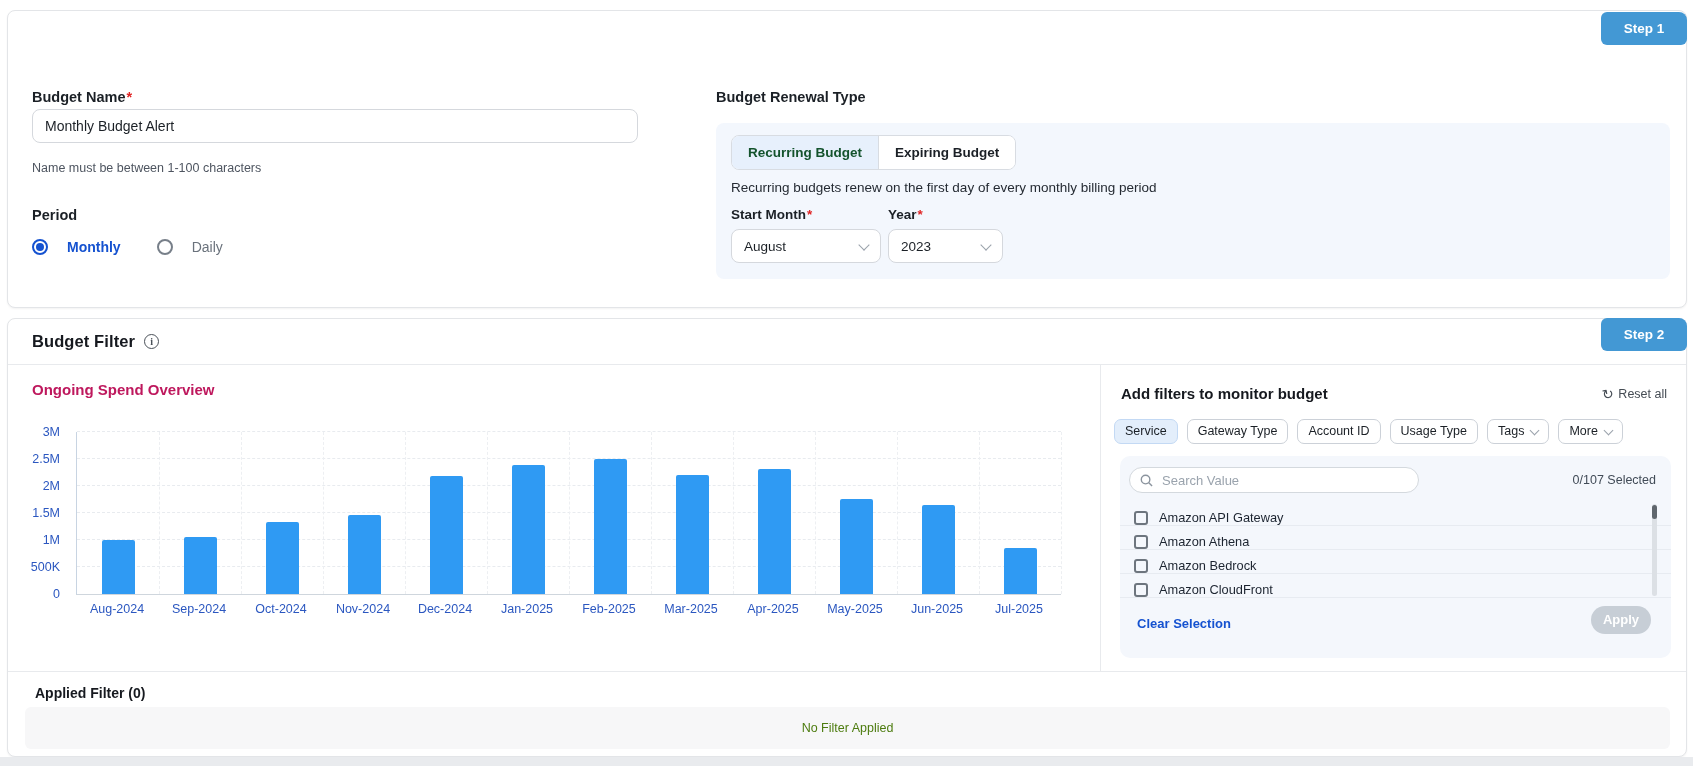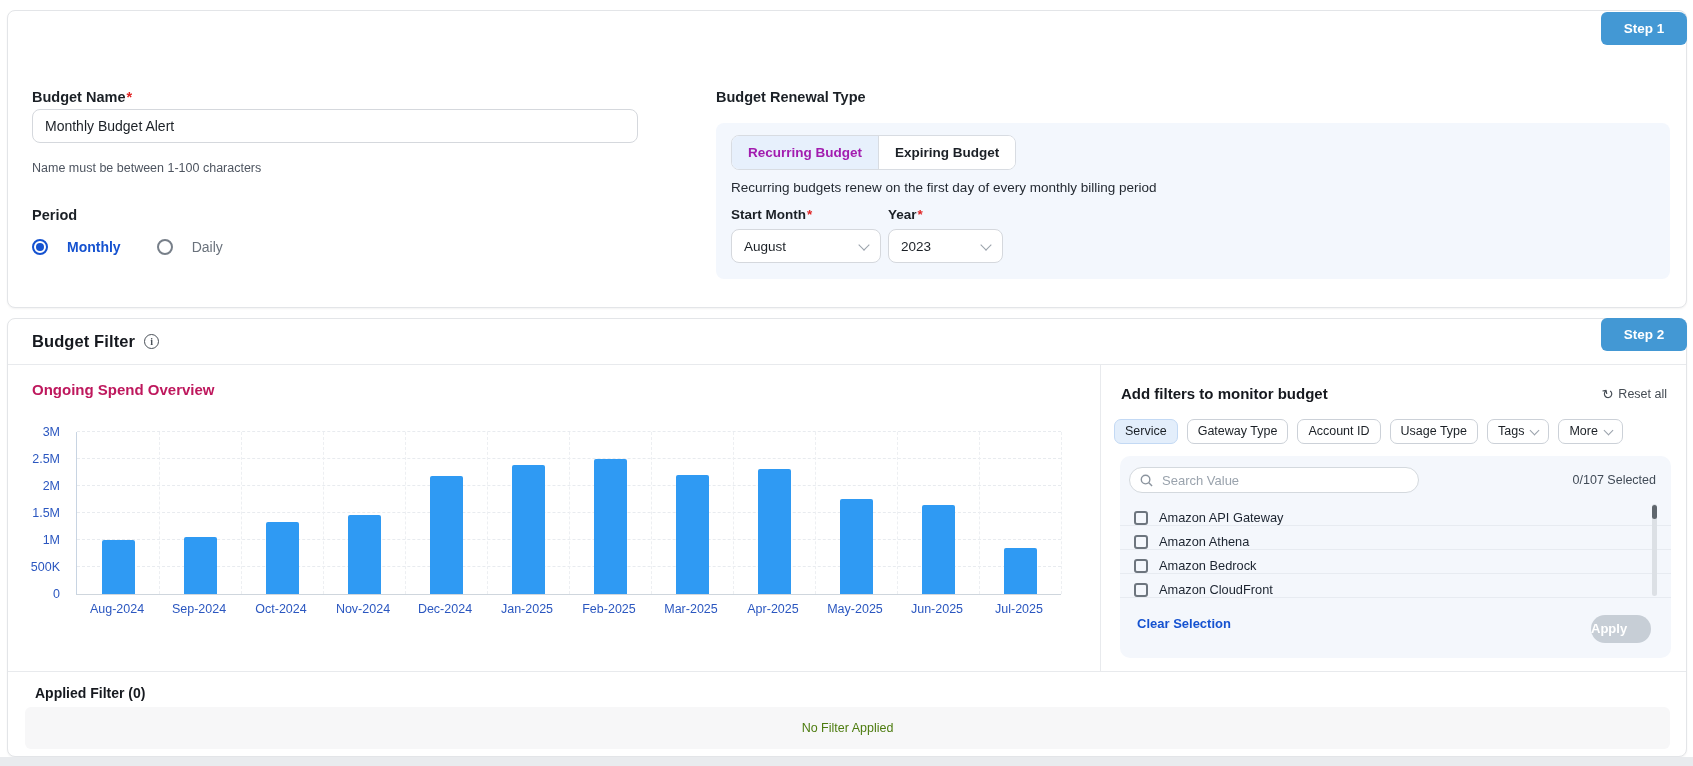--- a/index.html
+++ b/index.html
@@ -43,21 +43,21 @@
   .radio{width:16px;height:16px;border-radius:50%;box-sizing:border-box;border:2px solid #777f89;background:#fff;position:relative;}
   .radio.sel{border-color:#1552d0;}
   .radio.sel::after{content:"";position:absolute;left:2px;top:2px;width:8px;height:8px;border-radius:50%;background:#1552d0;}
   .radio-label{font-size:14px;color:#6a727c;padding-left:11px;}
   .radio-opt.sel .radio-label{color:#1552d0;font-weight:600;}
   
   .renewal-title{position:absolute;left:708px;top:78px;font-size:14.5px;font-weight:bold;}
   .renewal-panel{position:absolute;left:708px;top:112px;width:954px;height:156px;background:#f3f7fd;border-radius:8px;}
   .tab-group{position:absolute;left:15px;top:12px;display:flex;height:33px;background:#fff;border:1px solid #d8dce2;border-radius:8px;overflow:hidden;}
   .tab{padding:0 16px;line-height:33px;font-size:13.5px;font-weight:bold;color:#1b2026;cursor:pointer;background:#fff;}
-  .tab.sel{background:#e7f0fc;color:#a21caf;}
+  .tab.sel{background:#e7f0fc;color:#14532d;}
   .tab + .tab{border-left:1px solid #d8dce2;}
   .renewal-desc{position:absolute;left:15px;top:57px;font-size:13.5px;color:#252b33;}
   .sel-label{position:absolute;top:84px;font-size:13.5px;font-weight:bold;color:#1b2026;}
   .select{
     position:absolute;top:106px;height:34px;background:#fff;border:1px solid #d5d8dd;border-radius:8px;box-sizing:border-box;
     display:flex;align-items:center;justify-content:space-between;padding:0 12px;font-size:13.5px;color:#1b2026;cursor:pointer;
   }
   .chev{width:7px;height:7px;border-right:1.6px solid #9aa2ab;border-bottom:1.6px solid #9aa2ab;transform:rotate(45deg);margin-top:-3px;}
   
   .chart-title{position:absolute;left:24px;top:62px;font-size:15px;font-weight:bold;color:#be185d;}
@@ -94,22 +94,22 @@
   .search-box input::placeholder{color:#9aa3ad;}
   .sel-count{position:absolute;right:15px;top:17px;font-size:12.5px;color:#414b57;}
   .svc-list{position:absolute;left:0;right:0;top:46px;}
   .svc-row{height:23px;display:flex;align-items:flex-end;padding-left:14px;border-bottom:1px solid #e7ebf1;cursor:pointer;}
   .cbx{width:14px;height:14px;border:2px solid #6d757e;border-radius:3px;box-sizing:border-box;background:transparent;}
   .svc-label{margin-left:11px;font-size:12.8px;font-weight:500;color:#1c2430;}
   .scroll-track{position:absolute;right:14px;top:48px;width:5px;height:92px;background:#dce0e5;border-radius:3px;}
   .scroll-thumb{position:absolute;left:0;top:1px;width:5px;height:14px;background:#5f666d;border-radius:3px;}
   .clear-link{position:absolute;left:17px;top:160px;font-size:13px;font-weight:bold;color:#1552d0;cursor:pointer;}
   .apply-btn{
-    position:absolute;right:20px;top:159px;width:60px;height:28px;background:#c7ced6;color:#fff;border:none;
-    font-size:13px;font-weight:bold;border-radius:14px;line-height:28px;font-family:inherit;
+    position:absolute;right:20px;top:150px;width:60px;height:28px;background:#c7ced6;color:#fff;border:none;
+    font-size:13px;font-weight:bold;border-radius:14px;line-height:28px;text-align:center;font-family:inherit;
   }
   
   .applied-divider{position:absolute;left:0;right:0;top:352px;height:1px;background:#e8eaed;}
   .applied-title{position:absolute;left:27px;top:366px;font-size:14px;font-weight:bold;color:#16191f;}
   .applied-empty{
     position:absolute;left:17px;top:388px;width:1645px;height:42px;background:#f7f7f8;border-radius:6px;
     display:flex;align-items:center;justify-content:center;font-size:12.5px;color:#4d7c0f;
   }
 </style>
 </head>

